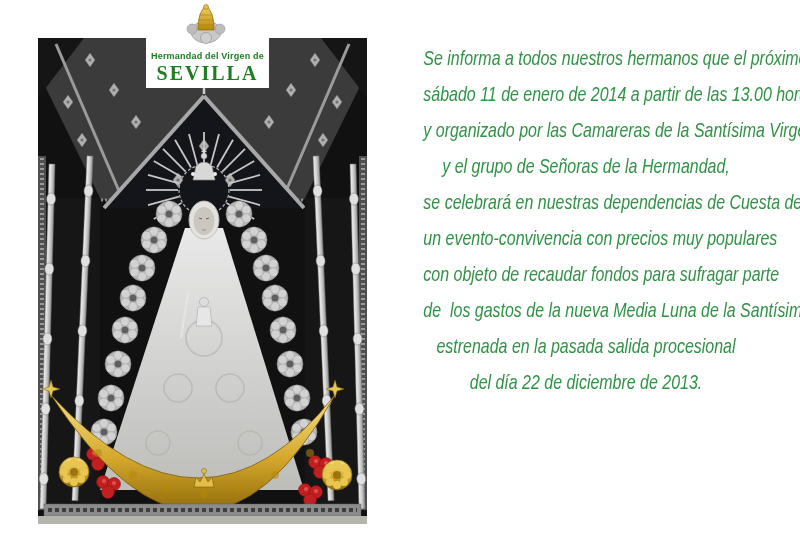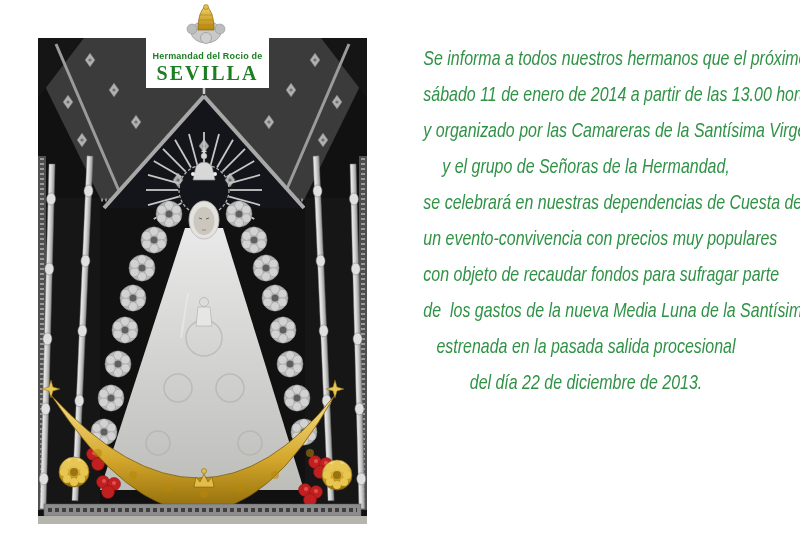--- a/index.html
+++ b/index.html
@@ -305,21 +305,21 @@
       <circle cx="21" cy="36" r="5.5" fill="#d0d0d0" stroke="#808080" stroke-width="0.5"></circle>
       <path d="M21,3 C15,9 13,17 13,28 L29,28 C29,17 27,9 21,3 Z" fill="url(#gold2)" stroke="#8a6508" stroke-width="0.7"></path>
       <line x1="14" y1="13" x2="28" y2="13" stroke="#a87f0e" stroke-width="0.6"></line>
       <line x1="13.5" y1="18" x2="28.5" y2="18" stroke="#a87f0e" stroke-width="0.6"></line>
       <line x1="13" y1="23" x2="29" y2="23" stroke="#a87f0e" stroke-width="0.6"></line>
       <circle cx="21" cy="5" r="2.5" fill="#e7c144" stroke="#8a6508" stroke-width="0.5"></circle>
     </svg>
   </div>
 
   <div class="logo-box">
-    <div class="logo-org">Hermandad del Rocio de</div>
+    <div class="logo-org">Hermandad del Virgen de</div>
     <div class="logo-city">SEVILLA</div>
   </div>
 
   <div class="announce">
     <div class="line">Se informa a todos nuestros hermanos que el próximo</div>
     <div class="line">sábado 11 de enero de 2014 a partir de las 13.00 horas</div>
     <div class="line">y organizado por las Camareras de la Santísima Virgen,</div>
     <div class="line">y el grupo de Señoras de la Hermandad,</div>
     <div class="line">se celebrará en nuestras dependencias de Cuesta del Rosario</div>
     <div class="line">un evento-convivencia con precios muy populares</div>

